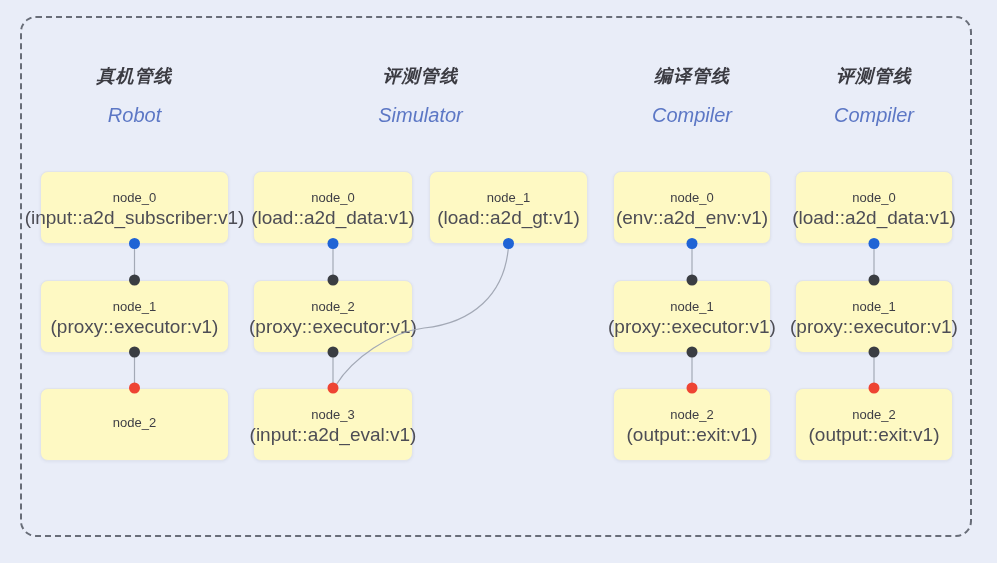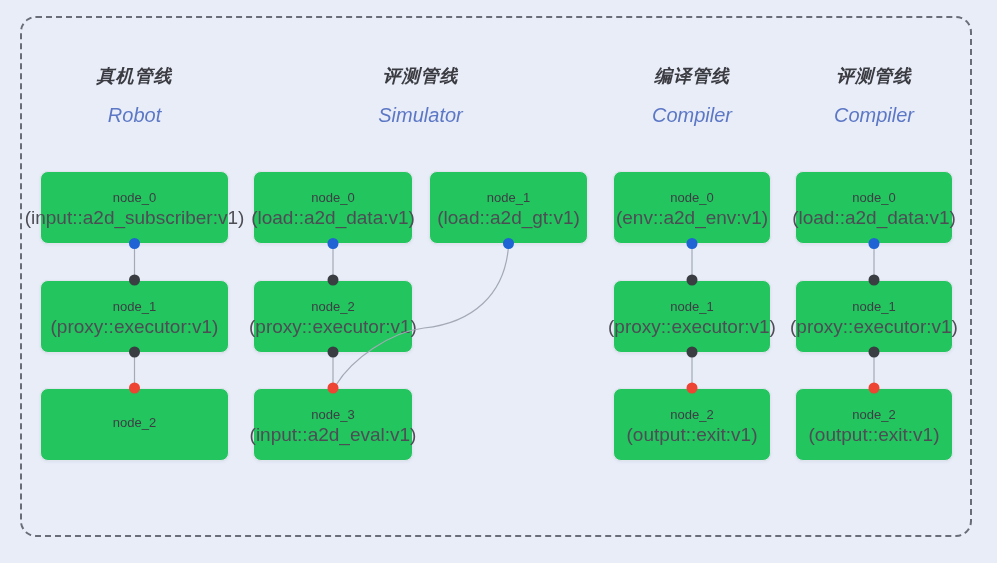--- a/index.html
+++ b/index.html
@@ -35,21 +35,21 @@
   }
   .hdr .en{
     margin-top:16px;
     font-size:20px;font-weight:400;
     color:#5c77c5;
     line-height:22px;
   }
   .node{
     position:absolute;
     height:73px;
-    background:#22c55e;
+    background:#fef9c3;
     border:1px solid #e1e4ec;
     border-radius:8px;
     box-sizing:border-box;
     box-shadow:0 1px 3px rgba(60,70,110,.07);
     display:flex;flex-direction:column;
     align-items:center;justify-content:center;
     z-index:2;
   }
   .node .nname{
     font-size:13px;color:#3e3e45;line-height:17px;

